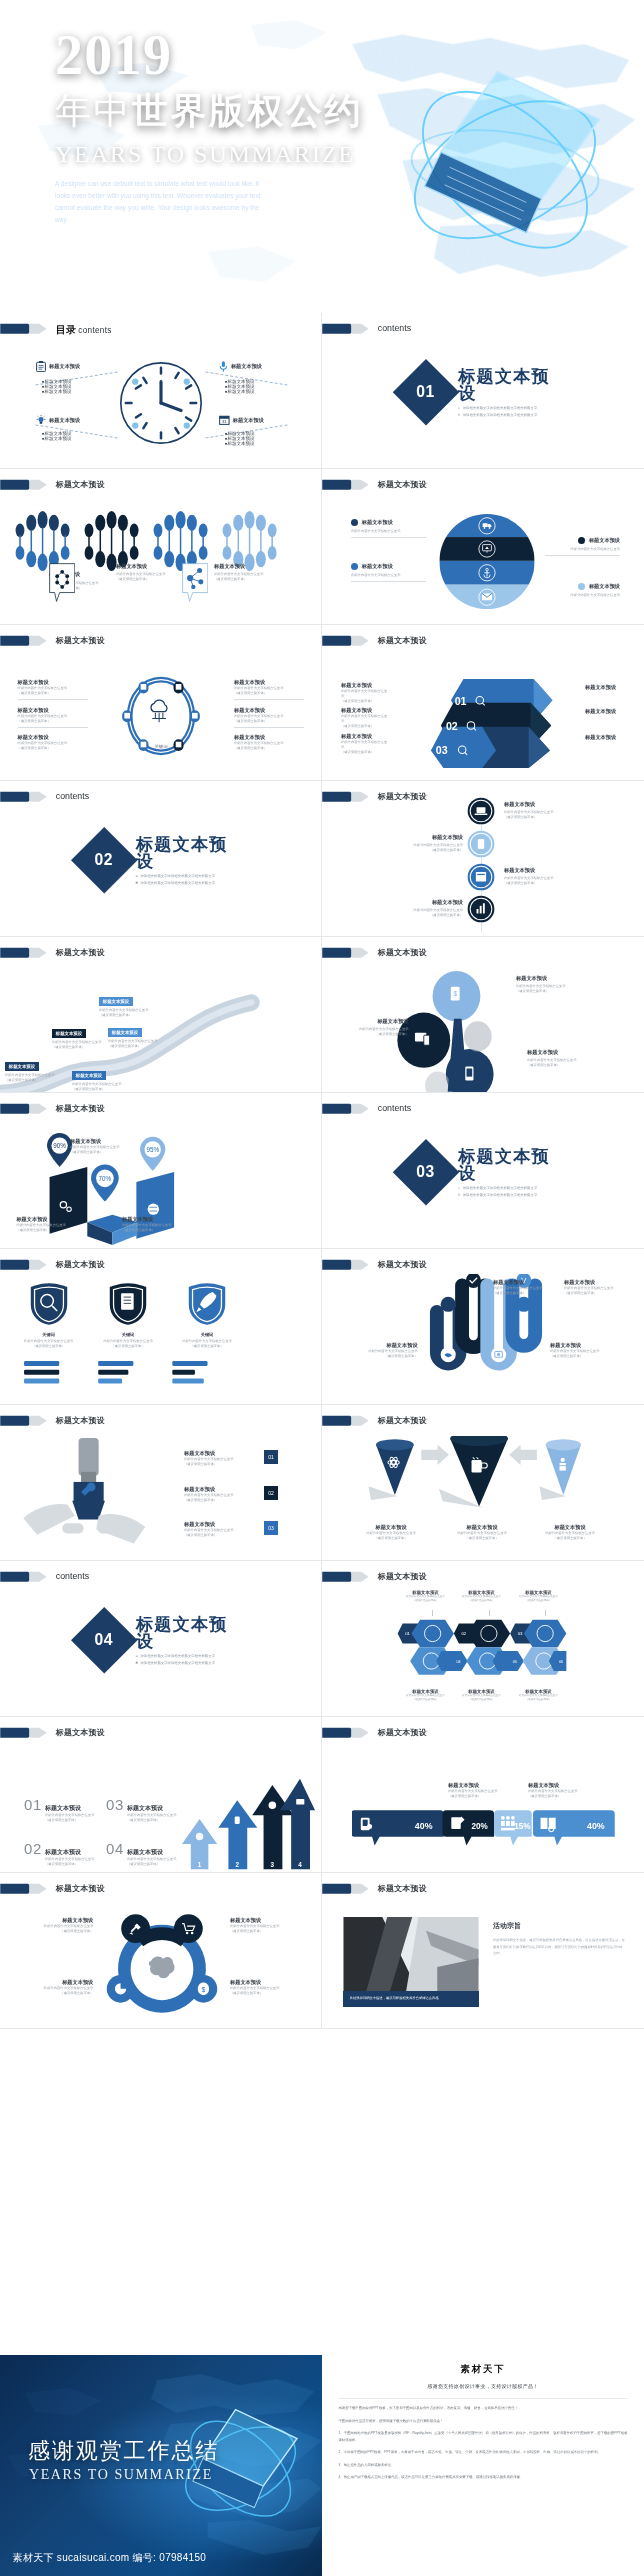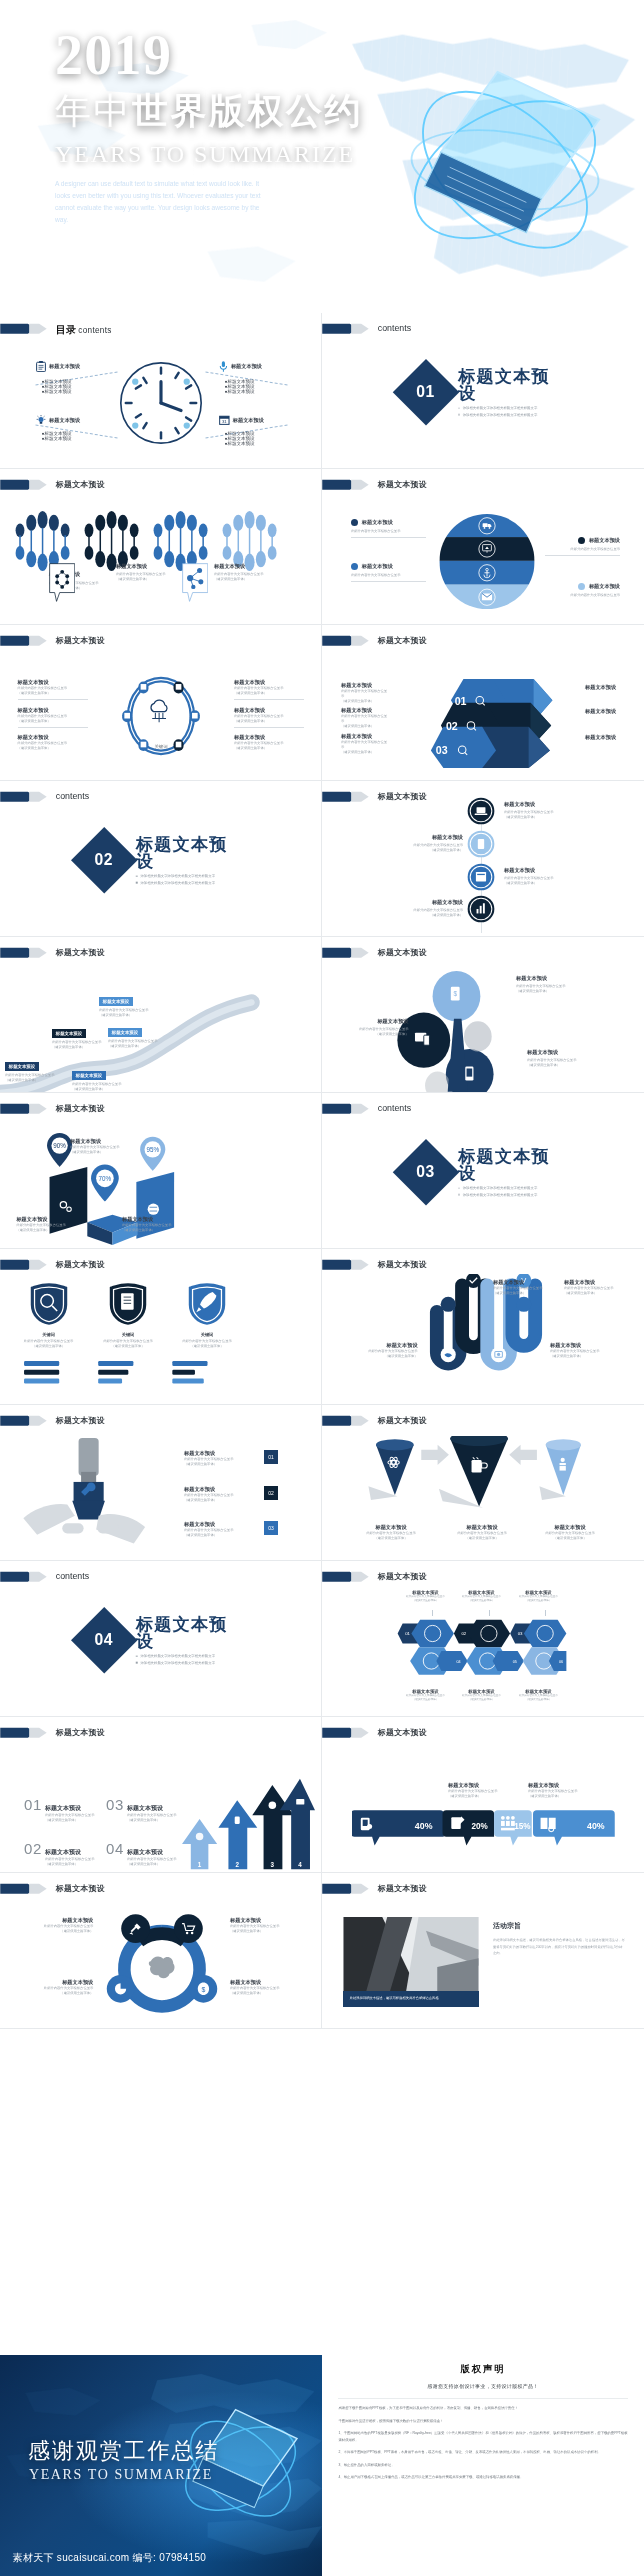--- a/index.html
+++ b/index.html
@@ -1522,21 +1522,21 @@
       <polygon points="98,26 196,72 142,148 46,104" fill="none" stroke="#bfe9ff" stroke-width="2.2"></polygon>
       <polygon points="46,104 142,148 128,182 30,140" fill="#1b5f9e"></polygon>
       <polygon points="46,104 142,148 128,182 30,140" fill="none" stroke="#9fd8f5" stroke-width="1.6"></polygon>
     </svg>
     <div class="th-cn">感谢观赏工作总结</div>
     <div class="th-en">YEARS TO SUMMARIZE</div>
     <div class="th-credit">素材天下 sucaisucai.com 编号: 07984150</div>
   </div>
 
   <div class="copy">
-    <h2>版权声明</h2>
+    <h2>素材天下</h2>
     <div class="lead">感谢您支持原创设计事业，支持设计版权产品！</div>
     <div class="rule"></div>
     <p>感谢您下载千图网原创PPT模板，为了您和千图网以及原创作者的利益，请勿复制、传播、销售，否则将承担法律责任！</p>
     <p>千图网将对作品进行维权，按照传播下载次数的十倍进行索取赔偿金！</p>
     <p>1、千图网网站出售的PPT模版是免版税类（RF：Royalty-free）正版受《中华人民共和国著作法》和《世界版权公约》的保护，作品的所有权、版权和著作权归千图网所有，您下载的是PPT模板素材使用权。</p>
     <p>2、不得将千图网的PPT模板、PPT素材，本身用于再出售，或者出租、出借、转让、分销、发布或者作为礼物供他人使用，不得转授权、出藏、转让本协议成本协议中的权利。</p>
     <p>3、禁止担作品的入商标或服务标记。</p>
     <p>4、禁止用户用下载格式在网上传播作品，或者作品可以让第三方单独付费或共享免费下载、或通过转移电话服务系统传播。</p>
   </div>
 </div>

